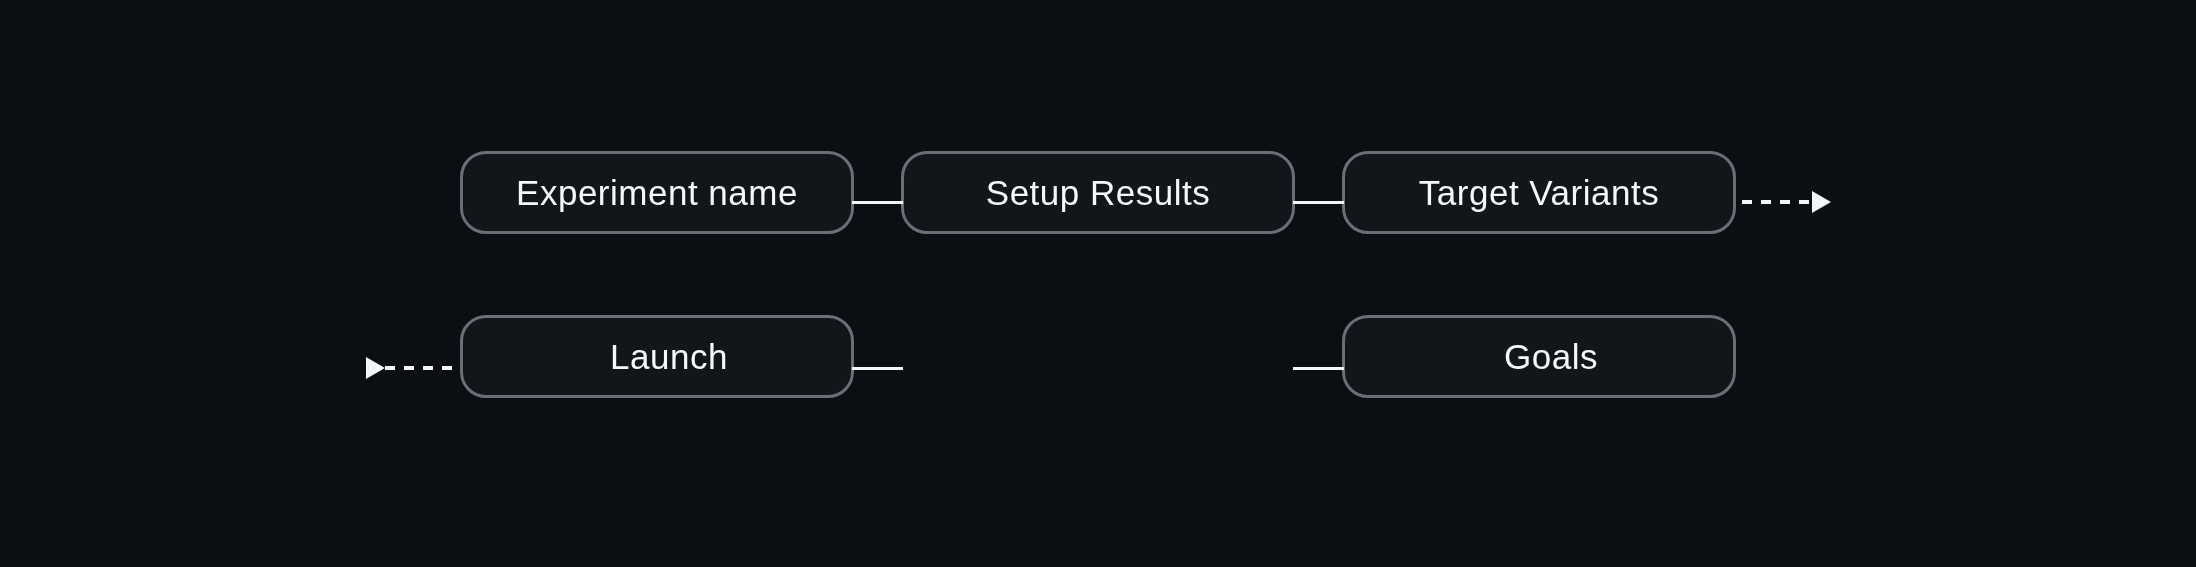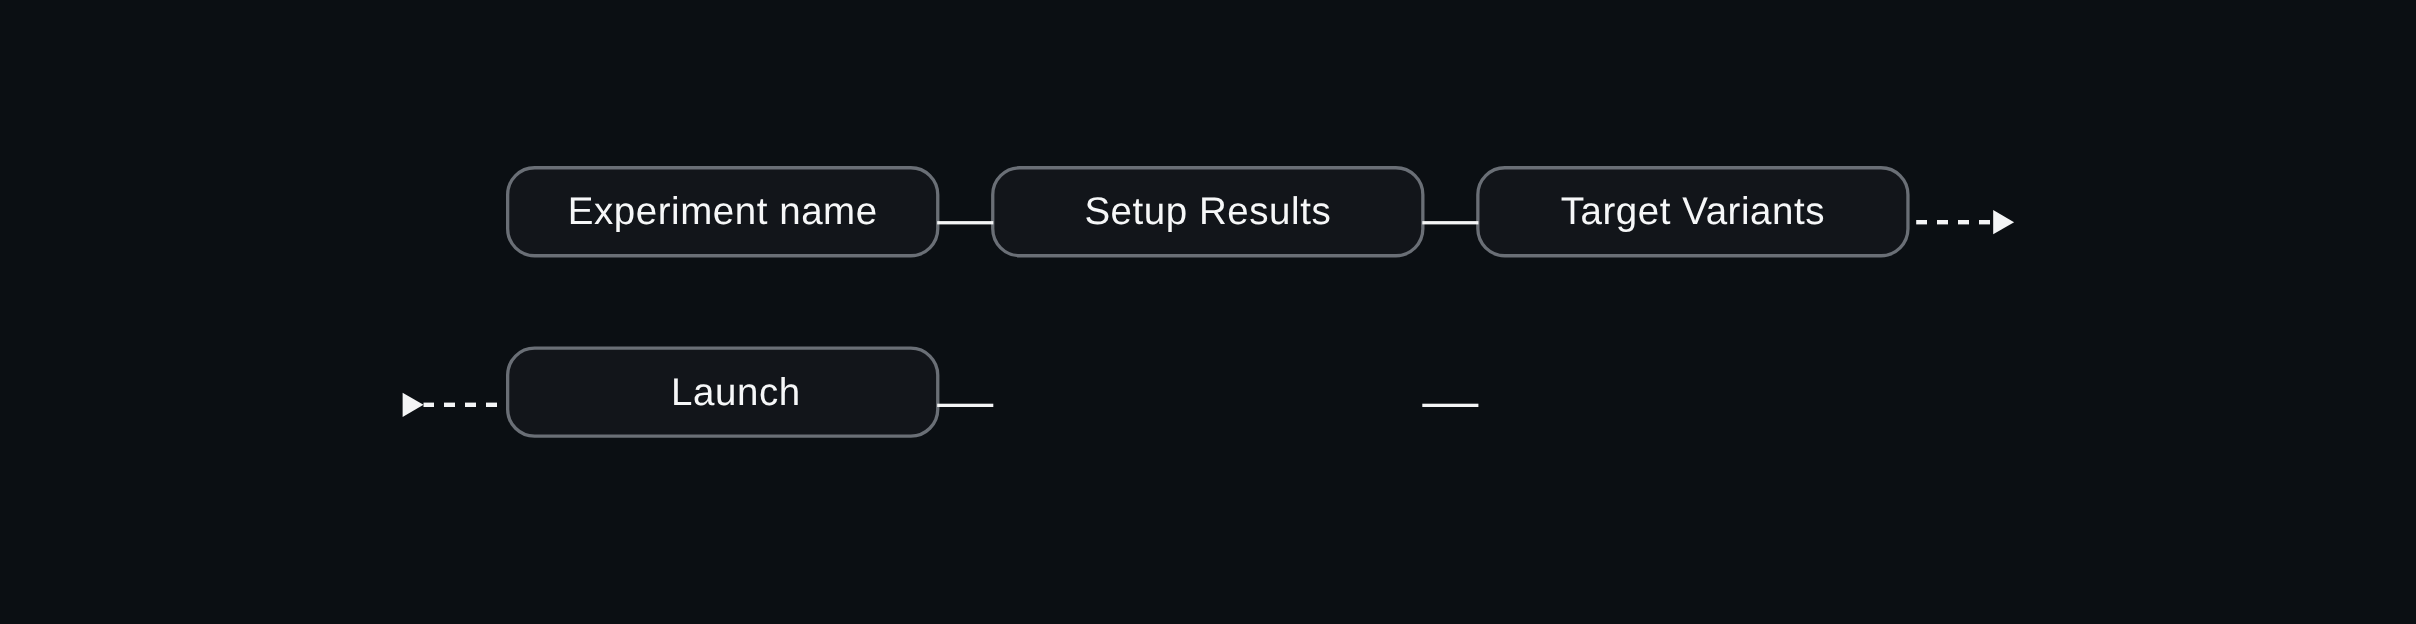--- a/index.html
+++ b/index.html
@@ -82,20 +82,23 @@
   <div class="node row1 col2">
     <span class="node-label">Setup Results</span>
   </div>
   <div class="node row1 col3">
     <span class="node-label">Target Variants</span>
   </div>
 
   <div class="node row2 col1">
     <span class="node-label">Launch</span>
   </div>
+  <div class="node row2 col3">
+    <span class="node-label">Goals</span>
+  </div>
 
   <div class="connector conn-r1 conn-g1"></div>
   <div class="connector conn-r1 conn-g2"></div>
 
   <div class="connector conn-r2 conn-g1"></div>
   <div class="connector conn-r2 conn-g2"></div>
 
   <div class="dashed-arrow exit-arrow">
     <div class="dashes"></div>
     <div class="arrowhead-right"></div>

